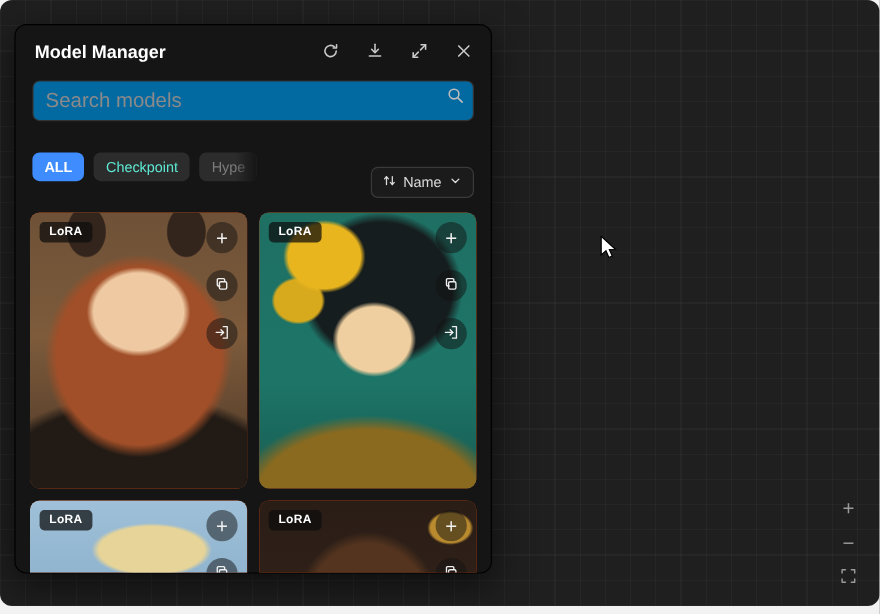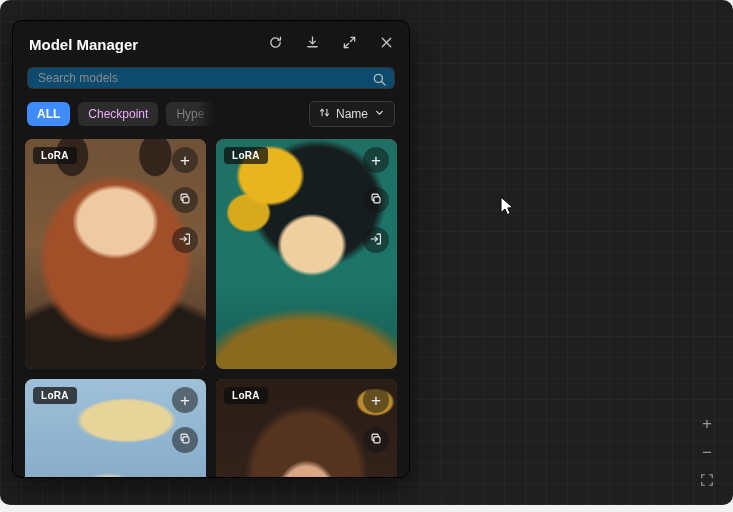--- a/index.html
+++ b/index.html
@@ -20,59 +20,60 @@
   .panel {
     position:absolute; left:12px; top:20px; width:398px; height:458px;
     background:#151515;
     border:1px solid #000;
     border-radius:10px;
     box-shadow:0 10px 30px rgba(0,0,0,0.55);
     overflow:hidden;
     color:#e8e8e8;
   }
   .panel-header {
-    display:flex; align-items:center;
+    display:flex; 
     padding:14px 14px 6px 16px;
   }
   .panel-title { font-size:15px; font-weight:700; color:#fff; }
   .panel-toolbar { margin-left:auto; display:flex; gap:19px; align-items:center; }
   .tool-btn {
     width:18px; height:18px; display:flex; align-items:center; justify-content:center;
     background:none; border:none; color:#c9c9c9; cursor:pointer; padding:0;
   }
   .tool-btn svg { width:15px; height:15px; }
 
   
   .search-wrap { margin:8px 14px 0 14px; position:relative; }
   .search-input {
-    width:100%; height:22px;
-    background:#0c4a6e; border:1px solid #333; border-radius:6px;
-    color:#ddd; font-size:12px; padding:0 28px 0 10px;
+    width:100%; height:34px;
+    background:#0369a1; border:1px solid #333; border-radius:6px;
+    color:#ddd; font-size:17px; padding:0 28px 0 10px;
     font-family:"Liberation Sans", sans-serif;
   }
   .search-input::placeholder { color:#8a8a8a; }
   .search-icon { position:absolute; right:8px; top:5px; color:#bdbdbd; }
   .search-icon svg { width:15px; height:15px; }
 
   
   .filter-row { display:flex; align-items:center; gap:8px; margin:12px 14px 0 14px; }
   .chip {
     height:24px; padding:0 10px; border-radius:6px; border:none;
-    background:#2c2c2c; color:#f0abfc; font-size:12px; cursor:pointer;
+    background:#2c2c2c; color:#5eead4; font-size:12px; cursor:pointer;
     font-family:"Liberation Sans", sans-serif; white-space:nowrap;
   }
   .chip.active { background:#3f8cff; color:#fff; font-weight:700; }
   .chip.dim { color:#7c7c7c; max-width:52px; overflow:hidden; position:relative; }
   .chip-fade { position:absolute; right:0; top:0; bottom:0; width:18px;
     background:linear-gradient(90deg, rgba(21,21,21,0), #151515); pointer-events:none; }
   .sort-btn {
     margin-left:auto; height:26px; display:flex; align-items:center; gap:5px;
     background:#1b1b1b; border:1px solid #3a3a3a; border-radius:6px;
     color:#dcdcdc; font-size:12px; padding:0 8px; cursor:pointer;
     font-family:"Liberation Sans", sans-serif;
+    margin-top:26px;
   }
   .sort-btn svg { width:13px; height:13px; }
 
   
   .card-grid {
     display:grid; grid-template-columns:1fr 1fr; gap:10px;
     margin:12px 12px 0 12px;
   }
   .card {
     position:relative; height:230px; border-radius:8px; overflow:hidden;

